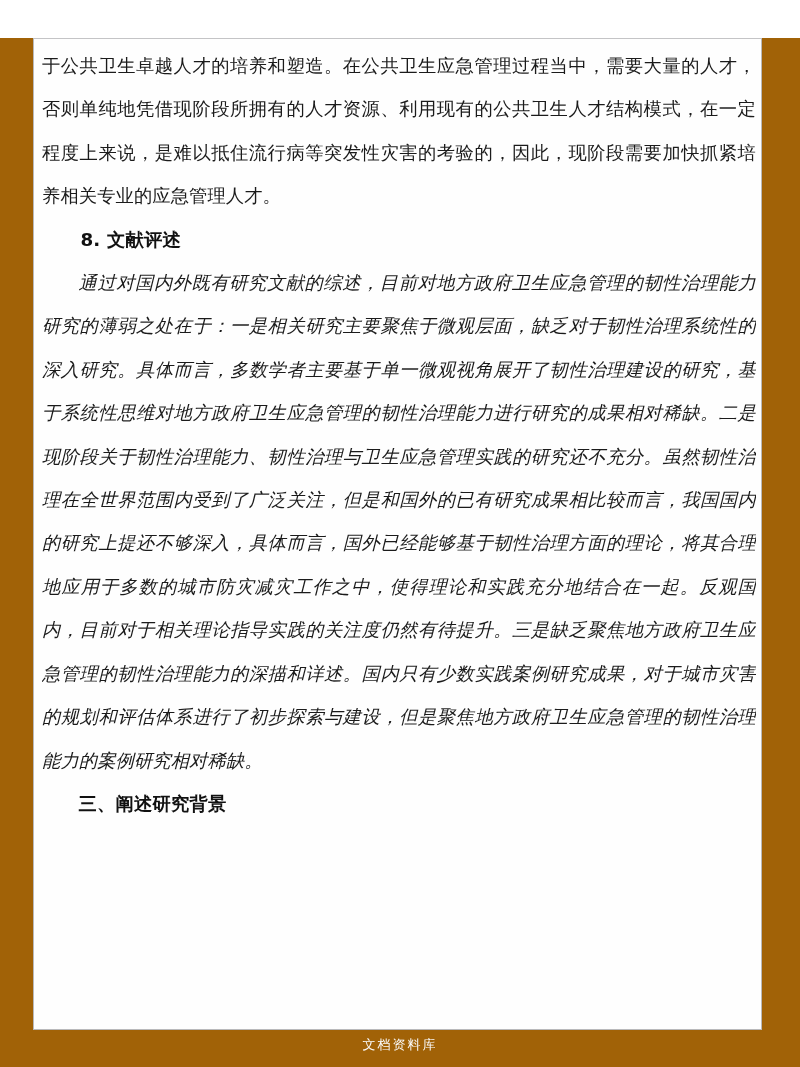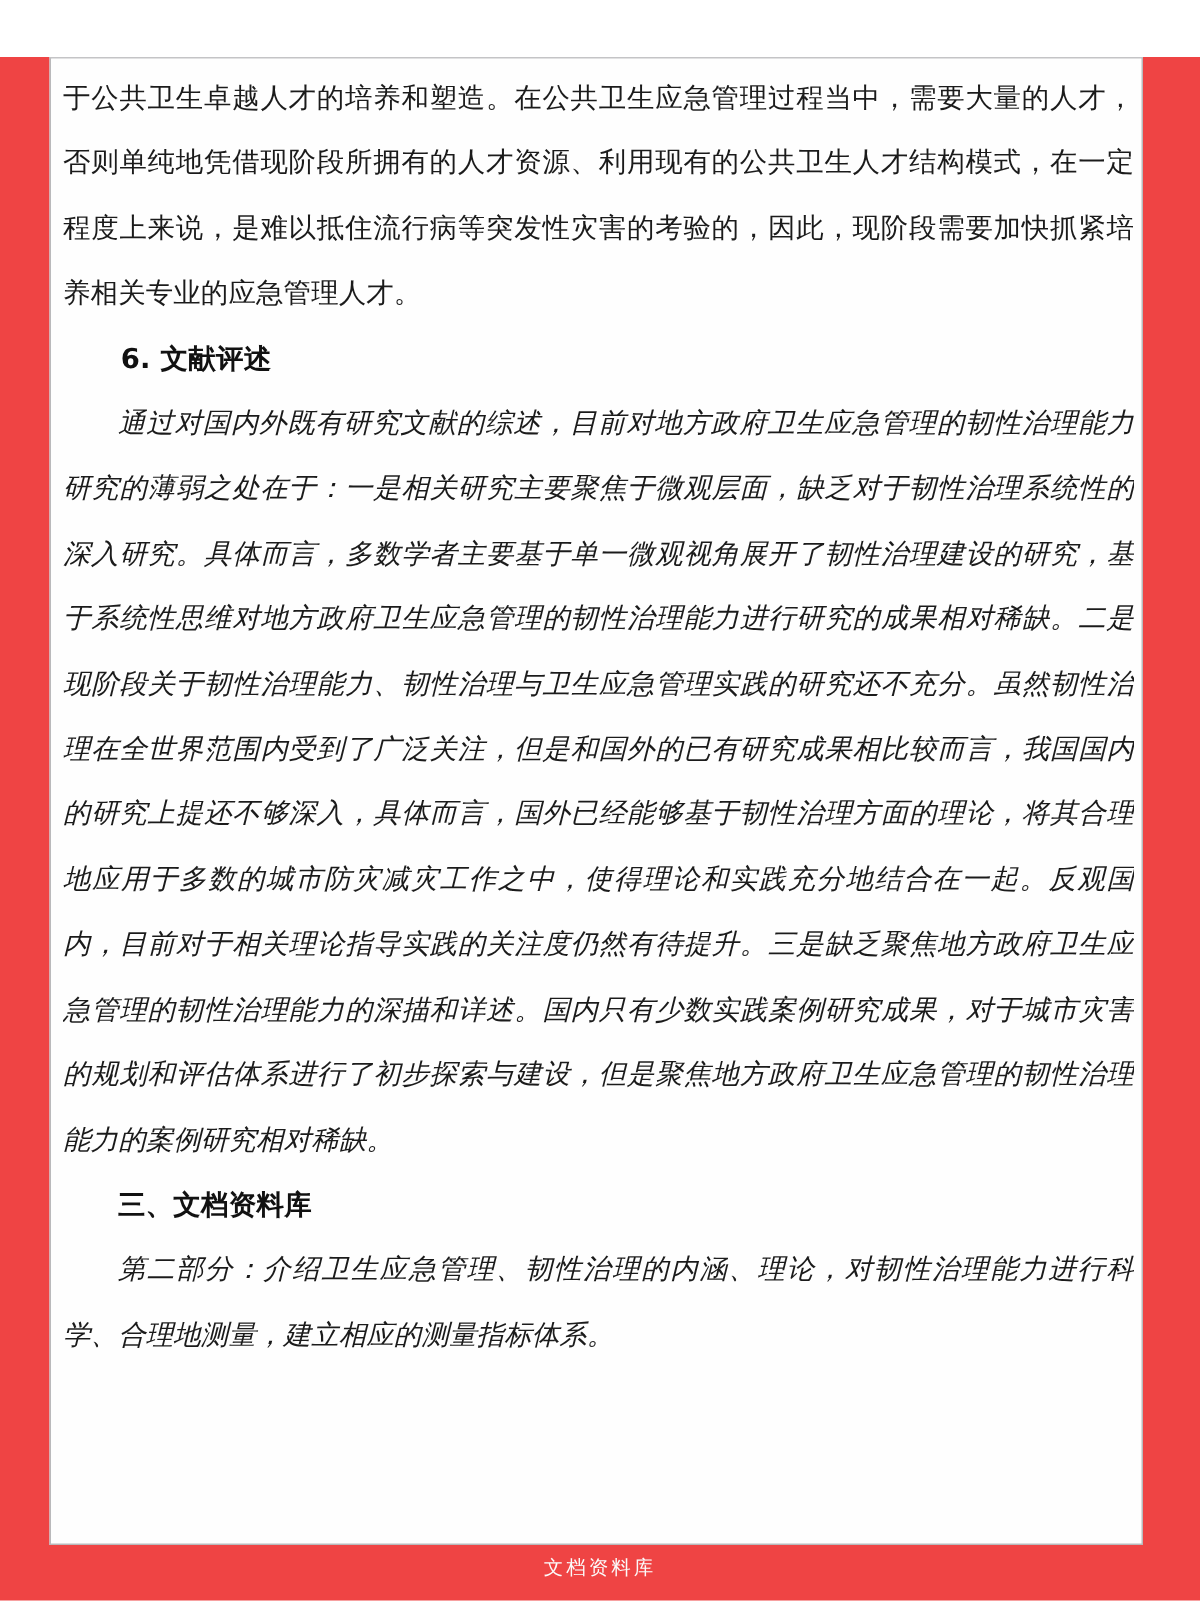--- a/index.html
+++ b/index.html
@@ -13,21 +13,21 @@
     overflow: hidden;
     font-family: "DejaVu Sans", "Liberation Sans", sans-serif;
   }
 
   #page {
     position: absolute;
     left: 0;
     top: 0;
     width: 800px;
     height: 1067px;
-    background: #ef4444;
+    background: #a16207;
   }
 
   
   #page-frame {
     position: absolute;
     left: 33px;
     top: 38px;
     width: 729px;
     height: 992px;
     border: 1px solid #b9b9bb;
@@ -103,26 +103,25 @@
 <div id="page">
 
   <div id="scan-top-shade"></div>
 
   <div id="page-frame"></div>
 
   <div id="doc-body">
 
     <p class="para">于公共卫生卓越人才的培养和塑造。在公共卫生应急管理过程当中，需要大量的人才，否则单纯地凭借现阶段所拥有的人才资源、利用现有的公共卫生人才结构模式，在一定程度上来说，是难以抵住流行病等突发性灾害的考验的，因此，现阶段需要加快抓紧培养相关专业的应急管理人才。</p>
 
-    <p class="heading numbered">6. 文献评述</p>
+    <p class="heading numbered">8. 文献评述</p>
 
     <p class="para indent">通过对国内外既有研究文献的综述，目前对地方政府卫生应急管理的韧性治理能力研究的薄弱之处在于：一是相关研究主要聚焦于微观层面，缺乏对于韧性治理系统性的深入研究。具体而言，多数学者主要基于单一微观视角展开了韧性治理建设的研究，基于系统性思维对地方政府卫生应急管理的韧性治理能力进行研究的成果相对稀缺。二是现阶段关于韧性治理能力、韧性治理与卫生应急管理实践的研究还不充分。虽然韧性治理在全世界范围内受到了广泛关注，但是和国外的已有研究成果相比较而言，我国国内的研究上提还不够深入，具体而言，国外已经能够基于韧性治理方面的理论，将其合理地应用于多数的城市防灾减灾工作之中，使得理论和实践充分地结合在一起。反观国内，目前对于相关理论指导实践的关注度仍然有待提升。三是缺乏聚焦地方政府卫生应急管理的韧性治理能力的深描和详述。国内只有少数实践案例研究成果，对于城市灾害的规划和评估体系进行了初步探索与建设，但是聚焦地方政府卫生应急管理的韧性治理能力的案例研究相对稀缺。</p>
 
-    <p class="heading">三、文档资料库</p>
+    <p class="heading">三、阐述研究背景</p>
 
 
-    <p class="para indent">第二部分：介绍卫生应急管理、韧性治理的内涵、理论，对韧性治理能力进行科学、合理地测量，建立相应的测量指标体系。</p>
 
   </div>
 
   <div id="watermark">文档资料库</div>
 
 </div>
 
 </body></html>

